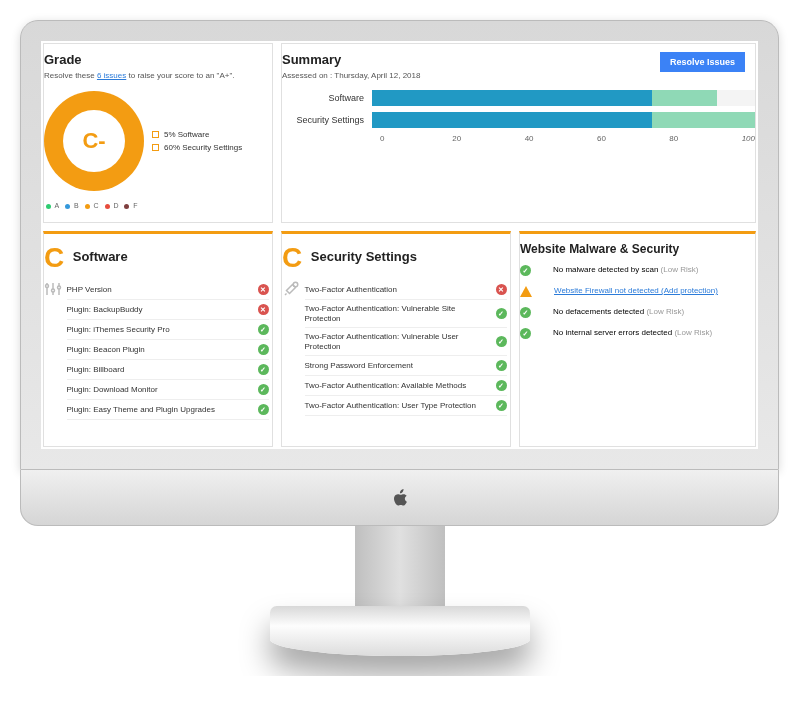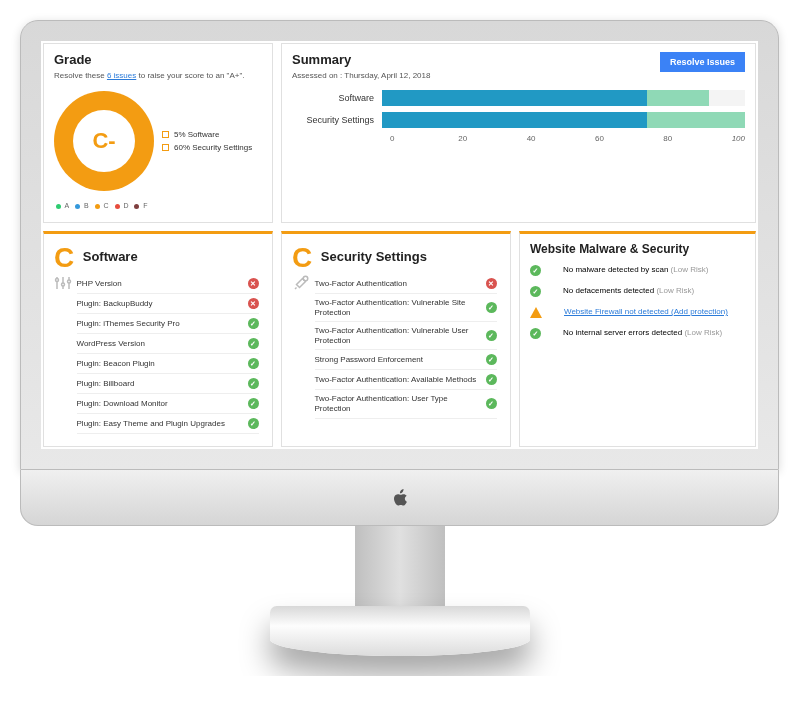--- a/index.html
+++ b/index.html
@@ -6,21 +6,21 @@
 body { font-family: Arial, sans-serif; background: transparent; display: flex; justify-content: center; padding: 20px; }
 
 .imac { width: 759px; position: relative; }
 .imac-screen { width: 759px; height: 450px; background: linear-gradient(to bottom, #d8d8d8, #e8e8e8); border-radius: 18px 18px 0 0; padding: 20px; border: 1px solid #bbb; box-shadow: 0 2px 10px rgba(0,0,0,0.15); }
 .imac-chin { width: 759px; height: 56px; background: linear-gradient(to bottom, #f0f0f0, #d5d5d5); border-radius: 0 0 18px 18px; border: 1px solid #bbb; border-top: none; display: flex; align-items: center; justify-content: center; }
 .imac-stand-neck { width: 90px; height: 80px; background: linear-gradient(to right, #bfbfbf, #e0e0e0, #bfbfbf); margin: 0 auto; }
 .imac-stand-base { width: 260px; height: 50px; background: linear-gradient(to bottom, #d8d8d8 0%, #fdfdfd 40%, #dcdcdc 100%); margin: 0 auto; border-radius: 8px 8px 60% 60% / 8px 8px 20px 20px; box-shadow: 0 20px 30px rgba(0,0,0,0.35); }
 
 .dashboard { width: 100%; height: 100%; background: #fff; display: grid; grid-template-columns: 230px 230px 1fr; grid-template-rows: 180px 1fr; gap: 8px; font-size: 9px; overflow: hidden; padding: 2px; }
 
-.panel { background: #fff; border: 1px solid #e0e0e0; padding: 8px 10px; overflow: hidden; }
+.panel { background: #fff; border: 1px solid #e0e0e0; padding: 8px 0; overflow: hidden; }
 .panel-title { font-size: 13px; font-weight: bold; margin-bottom: 4px; color: #222; }
 .panel-sub { font-size: 8px; color: #555; margin-bottom: 6px; }
 .panel-sub a { color: #2b7bd9; text-decoration: underline; }
 
 
 .grade-panel { grid-column: 1; grid-row: 1; }
 .grade-body { display: flex; align-items: center; gap: 8px; height: 110px; }
 .grade-donut { width: 100px; height: 100px; border-radius: 50%; background: #f39c12; display: flex; align-items: center; justify-content: center; position: relative; }
 .grade-donut::before { content: ""; position: absolute; width: 62px; height: 62px; background: #fff; border-radius: 50%; }
 .grade-letter { position: relative; font-size: 22px; font-weight: bold; color: #f39c12; z-index: 1; }
@@ -39,21 +39,21 @@
 .bar-fill-a { position: absolute; left: 0; top: 0; height: 100%; background: #2199c4; }
 .bar-fill-b { position: absolute; top: 0; height: 100%; background: #8fd9b6; }
 .axis { display: flex; margin-left: 98px; font-size: 8px; color: #666; margin-top: 4px; }
 .tick { flex: 1; text-align: left; }
 .tick:last-child { text-align: right; flex: 0; font-style: italic; }
 
 
 .list-panel { border-top: 3px solid #f39c12; position: relative; }
 .list-panel .grade-badge { font-size: 28px; font-weight: bold; color: #f39c12; display: inline-block; vertical-align: middle; margin-right: 6px; }
 .list-panel .panel-title { display: inline-block; vertical-align: middle; }
-.list-body { }
+.list-body { margin-top: 6px; }
 .list-icon { display: inline-block; width: 20px; vertical-align: top; color: #bbb; font-size: 16px; }
 .list-rows { display: inline-block; width: calc(100% - 26px); vertical-align: top; }
 .row { display: flex; justify-content: space-between; align-items: center; padding: 4px 0; border-bottom: 1px solid #eee; font-size: 8px; color: #333; }
 .row span:first-child { flex: 1; padding-right: 6px; line-height: 1.2; }
 .status-icon { width: 11px; height: 11px; border-radius: 50%; display: flex; align-items: center; justify-content: center; color: #fff; font-size: 7px; font-weight: bold; flex-shrink: 0; }
 .status-fail { background: #d9534f; }
 .status-ok { background: #5cb85c; }
 
 
 .malware-panel { border-top: 3px solid #f39c12; }
@@ -140,23 +140,20 @@
           <div class="list-rows" id="software-rows"><div class="row">
                 <span>PHP Version</span>
                 <span class="status-icon status-fail">✕</span>
               </div><div class="row">
                 <span>Plugin: BackupBuddy</span>
                 <span class="status-icon status-fail">✕</span>
               </div><div class="row">
                 <span>Plugin: iThemes Security Pro</span>
                 <span class="status-icon status-ok">✓</span>
               </div><div class="row">
-                <span>WordPress Version</span>
-                <span class="status-icon status-ok">✓</span>
-              </div><div class="row">
                 <span>Plugin: Beacon Plugin</span>
                 <span class="status-icon status-ok">✓</span>
               </div><div class="row">
                 <span>Plugin: Billboard</span>
                 <span class="status-icon status-ok">✓</span>
               </div><div class="row">
                 <span>Plugin: Download Monitor</span>
                 <span class="status-icon status-ok">✓</span>
               </div><div class="row">
                 <span>Plugin: Easy Theme and Plugin Upgrades</span>
@@ -199,26 +196,26 @@
       </div>
 
       <div class="panel malware-panel">
         <div class="panel-title">Website Malware &amp; Security</div>
         <div id="malware-rows">
             <div class="malware-row">
               <span class="status-icon status-ok">✓</span>
               <span>No malware detected by scan <span class="risk">(Low Risk)</span></span>
             </div>
             <div class="malware-row">
+              <span class="warn-tri"></span>
+              <span><a href="#" class="warn-link">Website Firewall not detected (Add protection)</a></span>
+            </div>
+            <div class="malware-row">
               <span class="status-icon status-ok">✓</span>
               <span>No defacements detected <span class="risk">(Low Risk)</span></span>
-            </div>
-            <div class="malware-row">
-              <span class="warn-tri"></span>
-              <span><a href="#" class="warn-link">Website Firewall not detected (Add protection)</a></span>
             </div>
             <div class="malware-row">
               <span class="status-icon status-ok">✓</span>
               <span>No internal server errors detected <span class="risk">(Low Risk)</span></span>
             </div>
           </div>
       </div>
 
     </div>
   </div>

